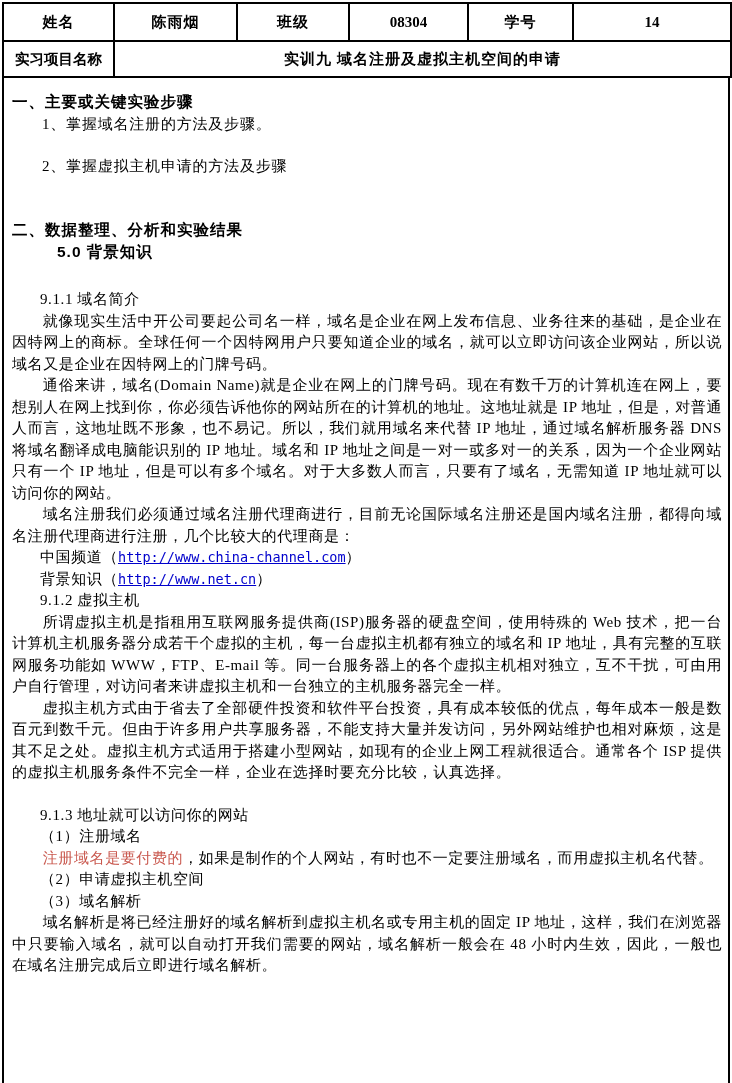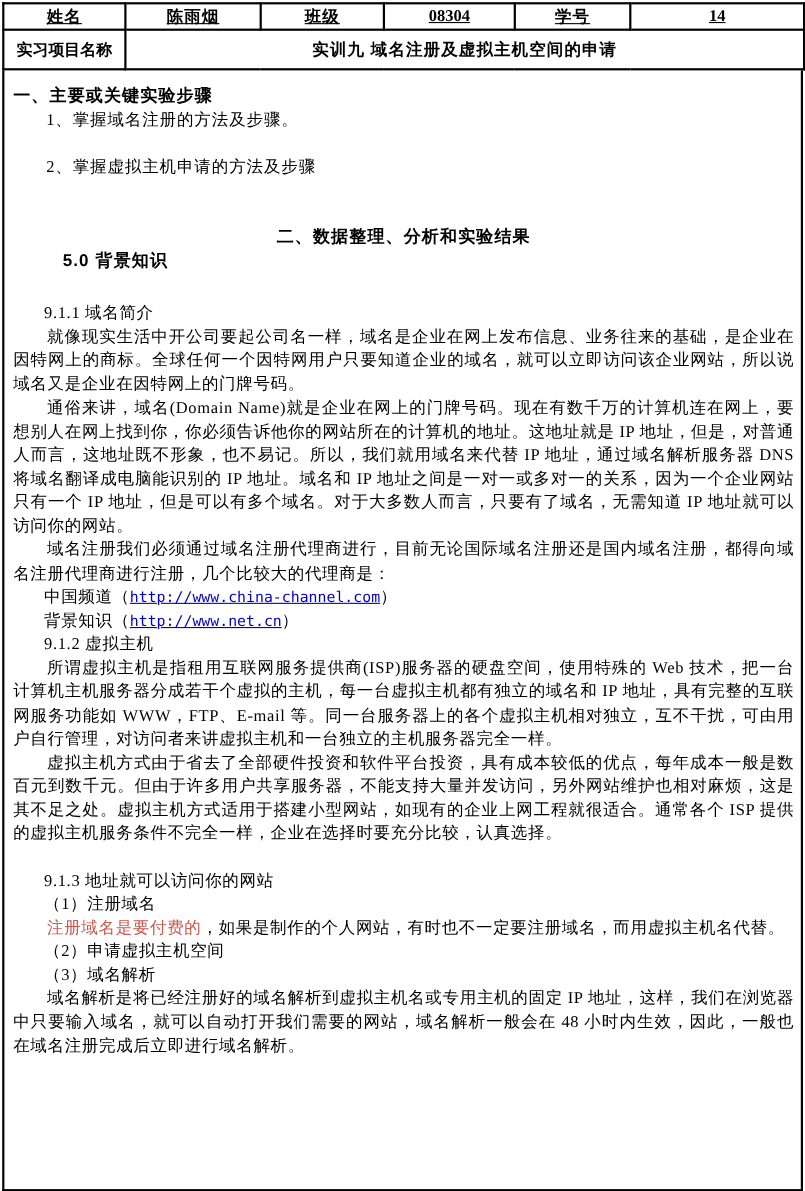--- a/index.html
+++ b/index.html
@@ -3,42 +3,42 @@
 <meta charset="utf-8">
 <style>
   * { margin:0; padding:0; box-sizing:border-box; }
   html,body { width:732px; height:1083px; background:#fff; color:#000; overflow:hidden; }
   body { font-family:"Liberation Serif","DejaVu Serif",serif; }
   .doc { padding:2px; }
 
   
   table.hdr { width:728px; border-collapse:collapse; table-layout:fixed; }
   table.hdr td { border:2px solid #000; text-align:center; vertical-align:middle; overflow:hidden; }
-  tr.r1 { height:24px;text-decoration:underline; }
+  tr.r1 { height:38px; }
   tr.r2 { height:36px; }
   .lbl { font-family:"Liberation Sans","DejaVu Sans",sans-serif; font-weight:bold; font-size:15px; letter-spacing:1px; }
   .val-name { font-family:"Liberation Sans","DejaVu Sans",sans-serif; font-weight:bold; font-size:15px; letter-spacing:1px; }
   .val-num { font-family:"Liberation Serif","DejaVu Serif",serif; font-weight:bold; font-size:15px; }
   .project-lbl { font-family:"Liberation Sans","DejaVu Sans",sans-serif; font-weight:bold; font-size:14.5px; }
   .project-val { font-family:"Liberation Sans","DejaVu Sans",sans-serif; font-weight:bold; font-size:15px; letter-spacing:1px; }
 
   
   .content { width:728px; height:1019px; border:2px solid #000; border-top:none;
              padding:13px 6px 0 8px; overflow:hidden; }
 
   .h-major { font-family:"Liberation Sans","DejaVu Sans",sans-serif; font-weight:bold;
              font-size:15.5px; line-height:22px; letter-spacing:1px; }
   .h-sub   { font-family:"Liberation Sans","DejaVu Sans",sans-serif; font-weight:bold;
              font-size:15.5px; line-height:22px; letter-spacing:1px; margin-left:45px; }
 
   .list-item { margin-left:30px; font-size:15px; line-height:22px; letter-spacing:0.8px; }
   .li1 { }
   .li2 { margin-top:20px; }
   .li3 { margin-top:40px; }
-  .h2-gap { margin-top:42px;text-align:center; }
+  .h2-gap { margin-top:42px; }
 
   .minor-title { margin-left:28px; font-size:15px; line-height:21.5px; letter-spacing:0.6px; }
   .t911 { margin-top:26px; }
 
   .para { font-size:15px; line-height:21.5px; letter-spacing:0.6px;
           text-indent:2.05em; text-align:justify; }
 
   .agent-line { margin-left:28px; font-size:15px; line-height:21.5px; letter-spacing:0.6px; }
   .agent-line a { color:var(--link-blue,#0000cc); font-family:"DejaVu Sans Mono","Liberation Mono",monospace;
                   font-size:13.5px; letter-spacing:0; text-decoration:underline; }

